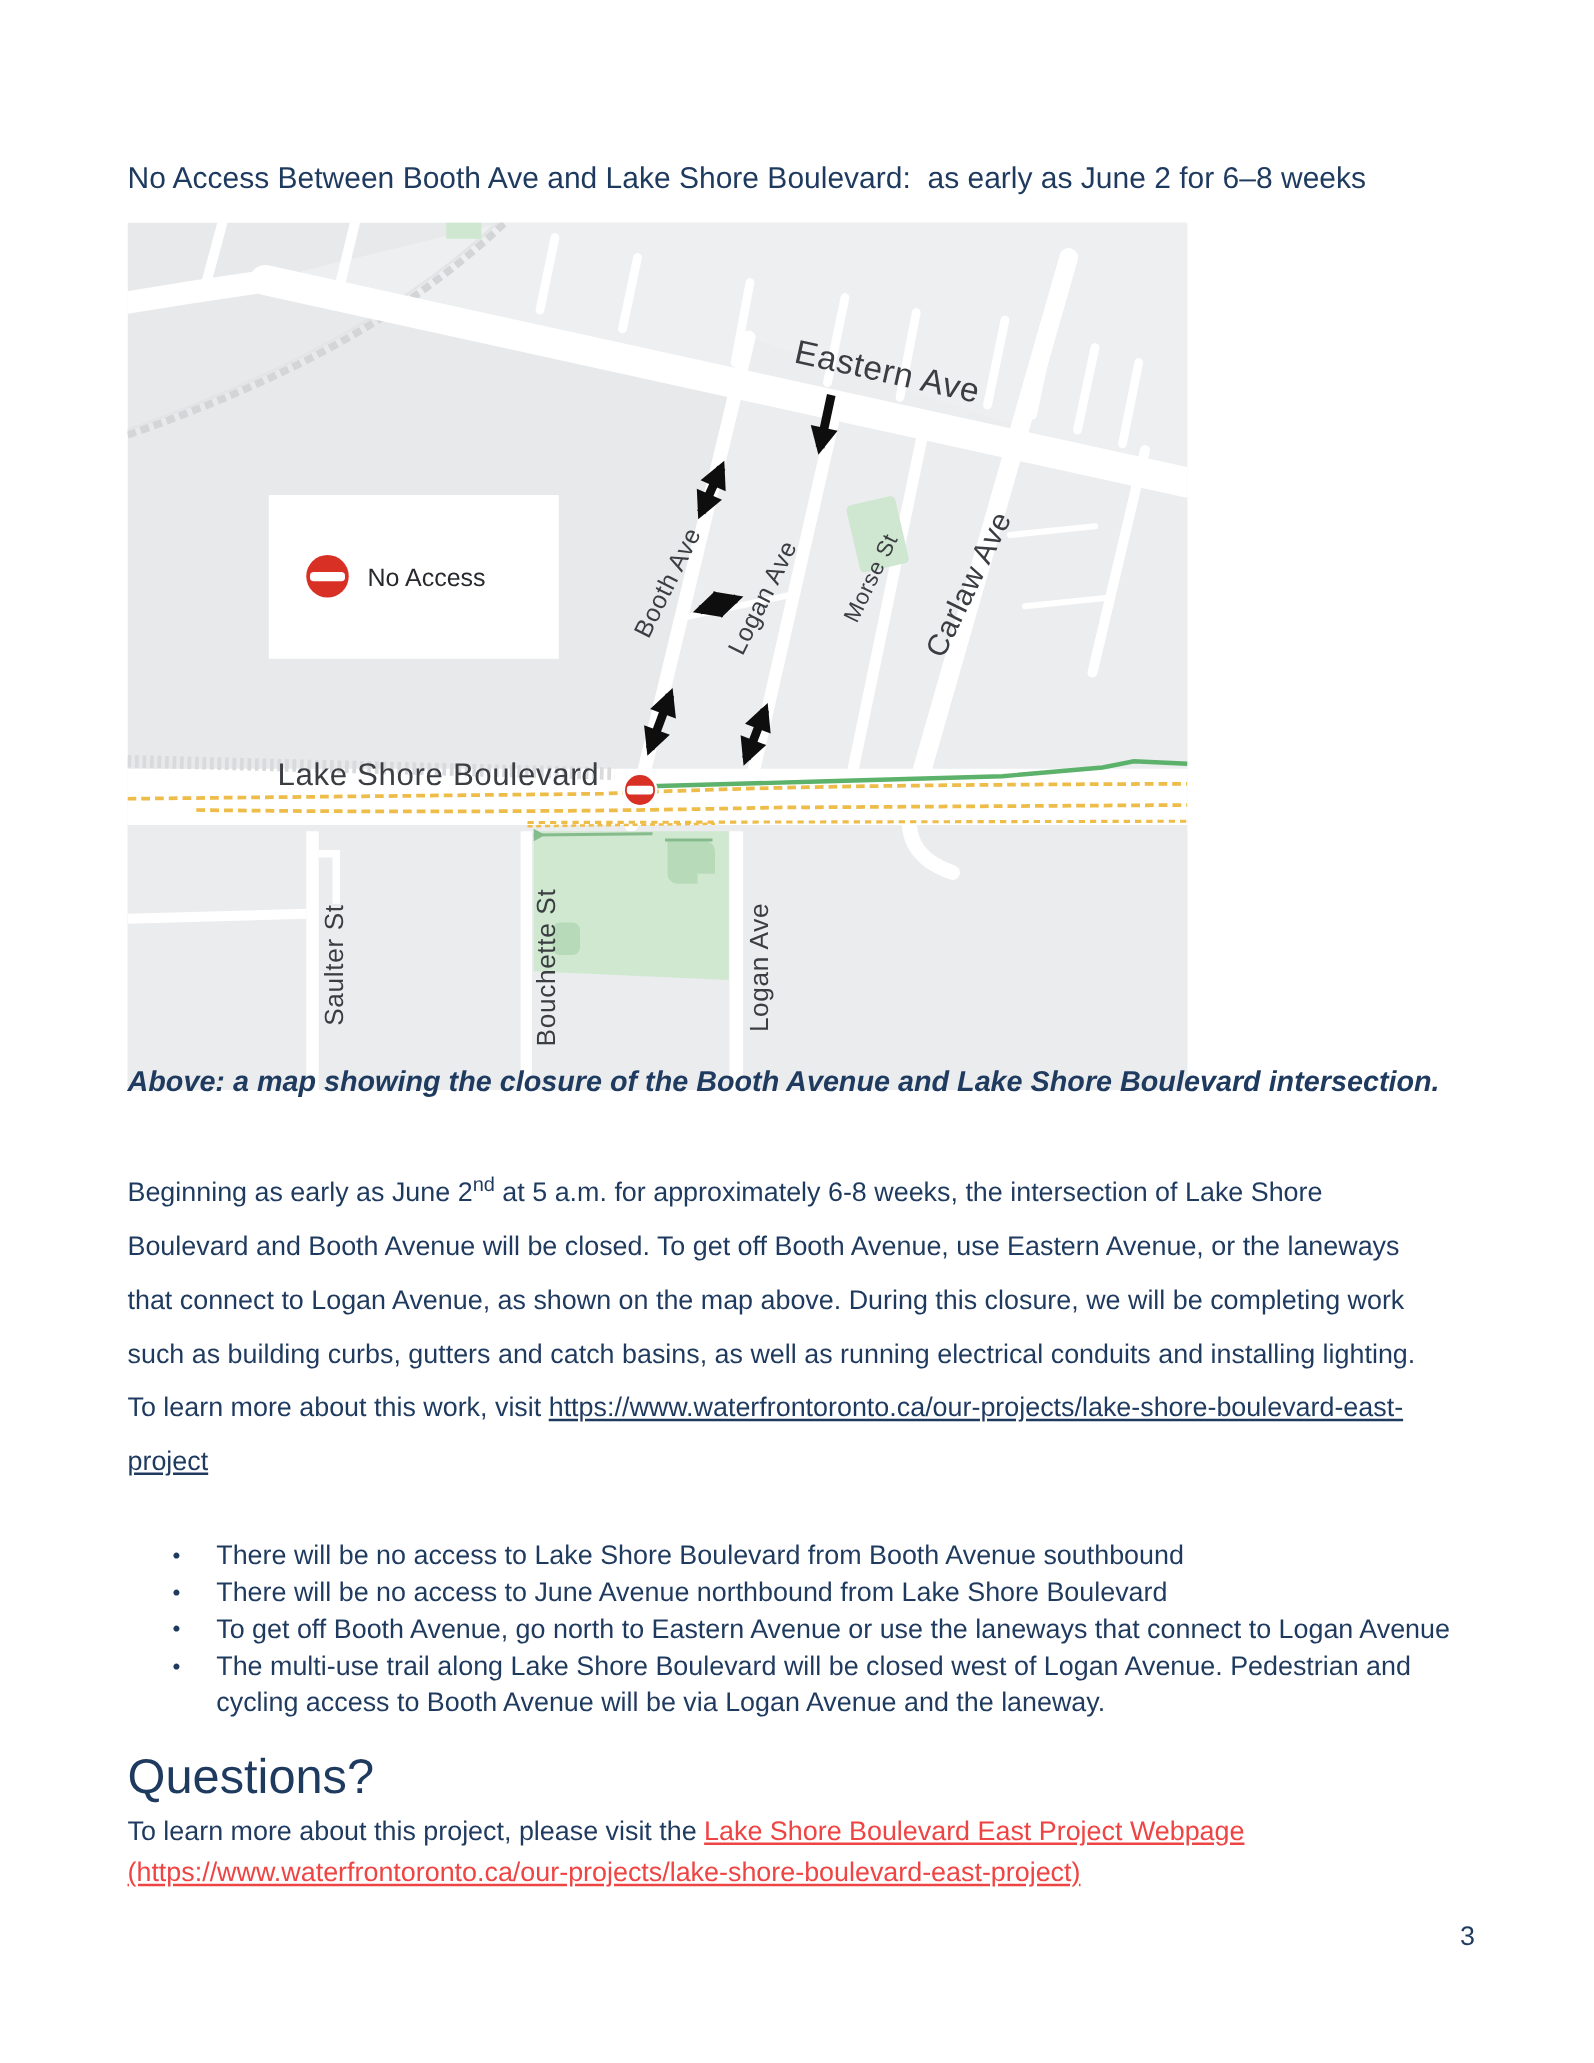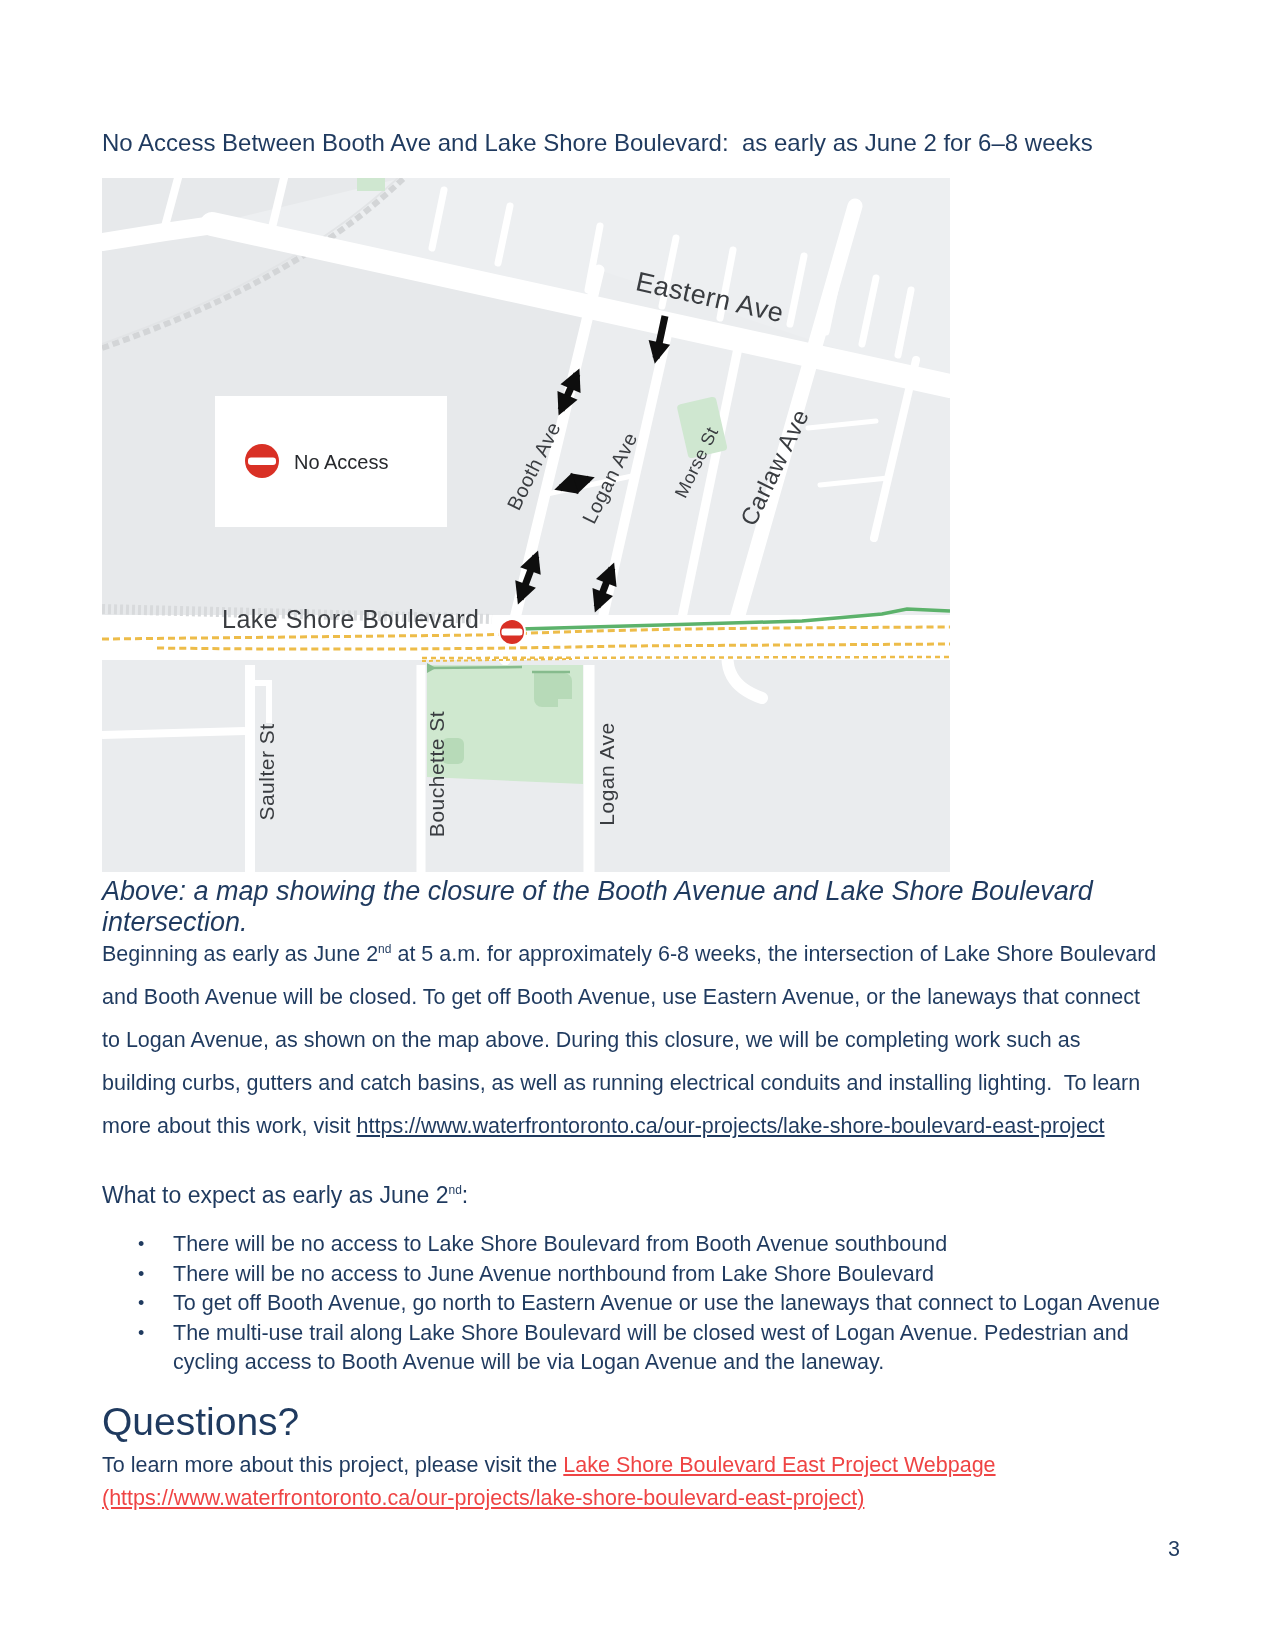--- a/index.html
+++ b/index.html
@@ -1,26 +1,26 @@
 <!DOCTYPE html>
 <html><head>
 <meta charset="utf-8">
 <style>
   html,body{margin:0;padding:0;background:#fff;}
   .page{position:relative;width:1275px;height:1650px;background:#ffffff;overflow:hidden;
         font-family:"Liberation Sans",sans-serif;color:#1f3a5f;}
   .doc-title{position:absolute;left:102px;top:129px;width:1090px;font-size:24px;white-space:pre-wrap;}
   .map-figure{position:absolute;left:102px;top:178px;width:848px;height:694px;}
   .map-figure svg{display:block;}
-  .map-caption{position:absolute;left:102px;top:876px;width:1060px;font-size:27px;font-style:italic;}
+  .map-caption{position:absolute;left:102px;top:852px;width:1060px;font-size:23px;font-style:italic;font-weight:bold;}
   .intro-para{position:absolute;left:102px;top:933px;width:1058px;font-size:21.5px;line-height:43px;white-space:pre-wrap;}
   .navy-link{color:inherit;text-decoration:underline;}
   .blue-link{color:#ef4444;text-decoration:underline;}
   .expect-heading{position:absolute;left:102px;top:1182px;width:900px;font-size:23px;}
-  sup.sp{font-size:12px;vertical-align:super;line-height:0;}
+  sup.sp{font-size:16px;vertical-align:super;line-height:0;}
   .bullet-list{position:absolute;left:102px;top:1230px;width:1085px;font-size:21.5px;line-height:29.5px;}
   .bullet-row{display:flex;}
   .bullet-dot{width:14px;margin-left:36px;margin-right:21px;flex:none;font-size:18px;}
   .bullet-text{flex:1;}
   .questions-heading{position:absolute;left:102px;top:1400px;font-size:39px;}
   .final-para{position:absolute;left:102px;top:1449px;width:1080px;font-size:21.5px;line-height:33px;}
   .page-number{position:absolute;left:1120px;top:1537px;width:60px;text-align:right;font-size:21.5px;}
   .street{fill:#3a3d41;font-family:"Liberation Sans",sans-serif;letter-spacing:0.5px;}
 </style>
 </head>
@@ -138,21 +138,20 @@
         </g>
         <text x="192" y="291" font-size="20" fill="#27292d" font-family="Liberation Sans, sans-serif">No Access</text>
       </g>
     </svg>
   </div>
 
   <div class="map-caption">Above: a map showing the closure of the Booth Avenue and Lake Shore Boulevard intersection.</div>
 
   <div class="intro-para"><span>Beginning as early as June 2</span><sup class="sp">nd</sup><span> at 5 a.m. for approximately 6-8 weeks, the intersection of Lake Shore Boulevard and Booth Avenue will be closed. To get off Booth Avenue, use Eastern Avenue, or the laneways that connect to Logan Avenue, as shown on the map above. During this closure, we will be completing work such as building curbs, gutters and catch basins, as well as running electrical conduits and installing lighting.  To learn more about this work, visit </span><a href="#" class="navy-link">https://www.waterfrontoronto.ca/our-projects/lake-shore-boulevard-east-project</a></div>
 
-  <div class="expect-heading"><span>What to expect as early as June 2</span><sup class="sp">nd</sup><span>:</span></div>
 
   <div class="bullet-list">
     <div class="bullet-row">
       <span class="bullet-dot">•</span>
       <span class="bullet-text">There will be no access to Lake Shore Boulevard from Booth Avenue southbound</span>
     </div>
     <div class="bullet-row">
       <span class="bullet-dot">•</span>
       <span class="bullet-text">There will be no access to June Avenue northbound from Lake Shore Boulevard</span>
     </div>

